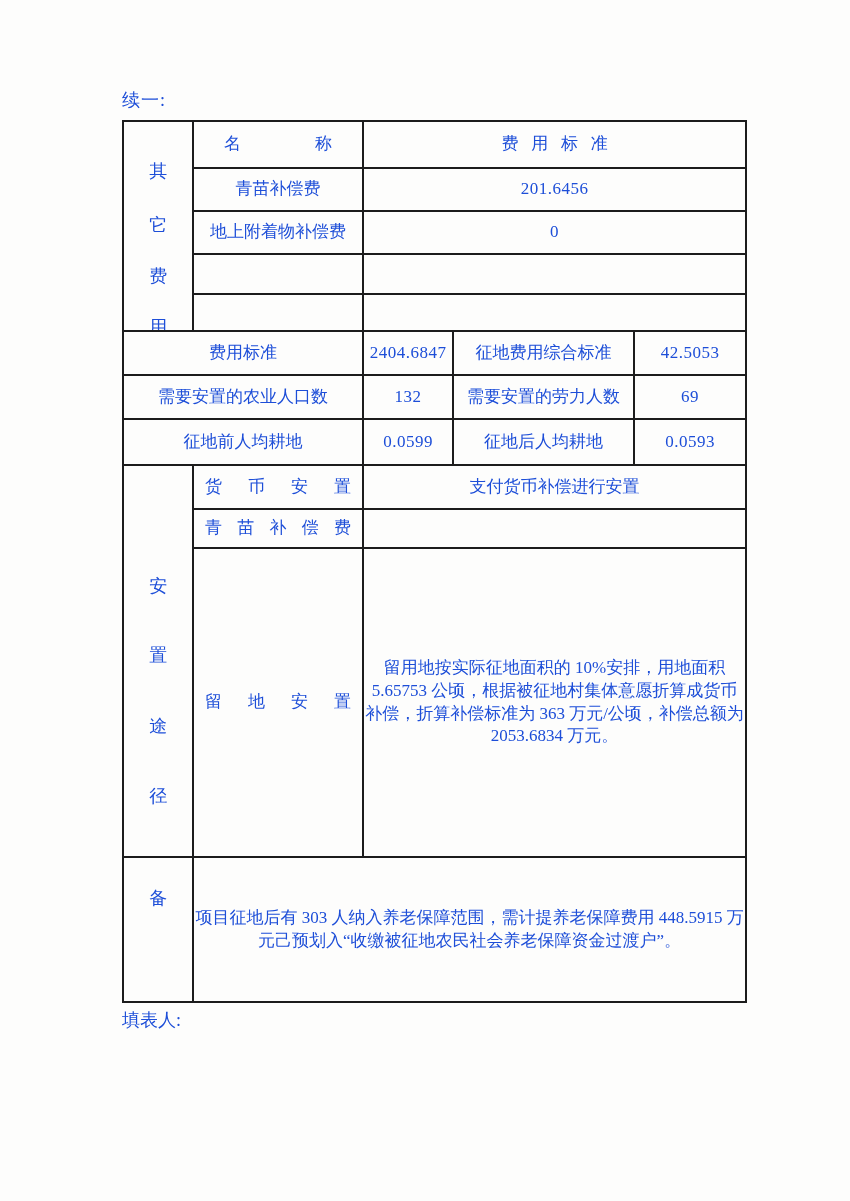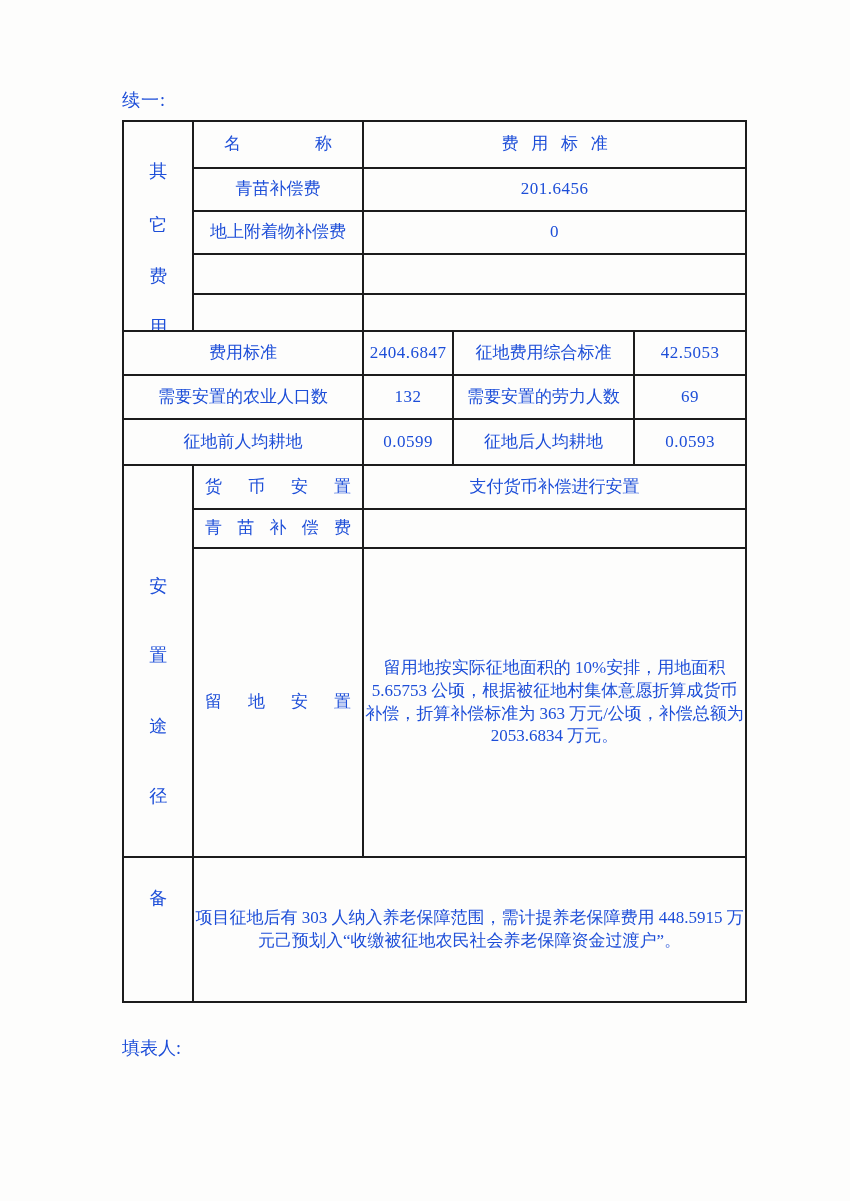--- a/index.html
+++ b/index.html
@@ -83,21 +83,20 @@
     padding: 5px 9px 0 9px;
     line-height: 37px;
     text-align: justify;
   }
   .num { letter-spacing: 0.5px; margin-left: 45px; }
   .preparer {
     position: absolute;
     left: 122px;
     top: 1008px;
     font-size: 18px;
-    margin-top: 28px;
   }
 </style>
 </head>
 <body>
 
 <div class="page">
 
   <div class="continuation">续一:</div>
 
   <table class="form">

